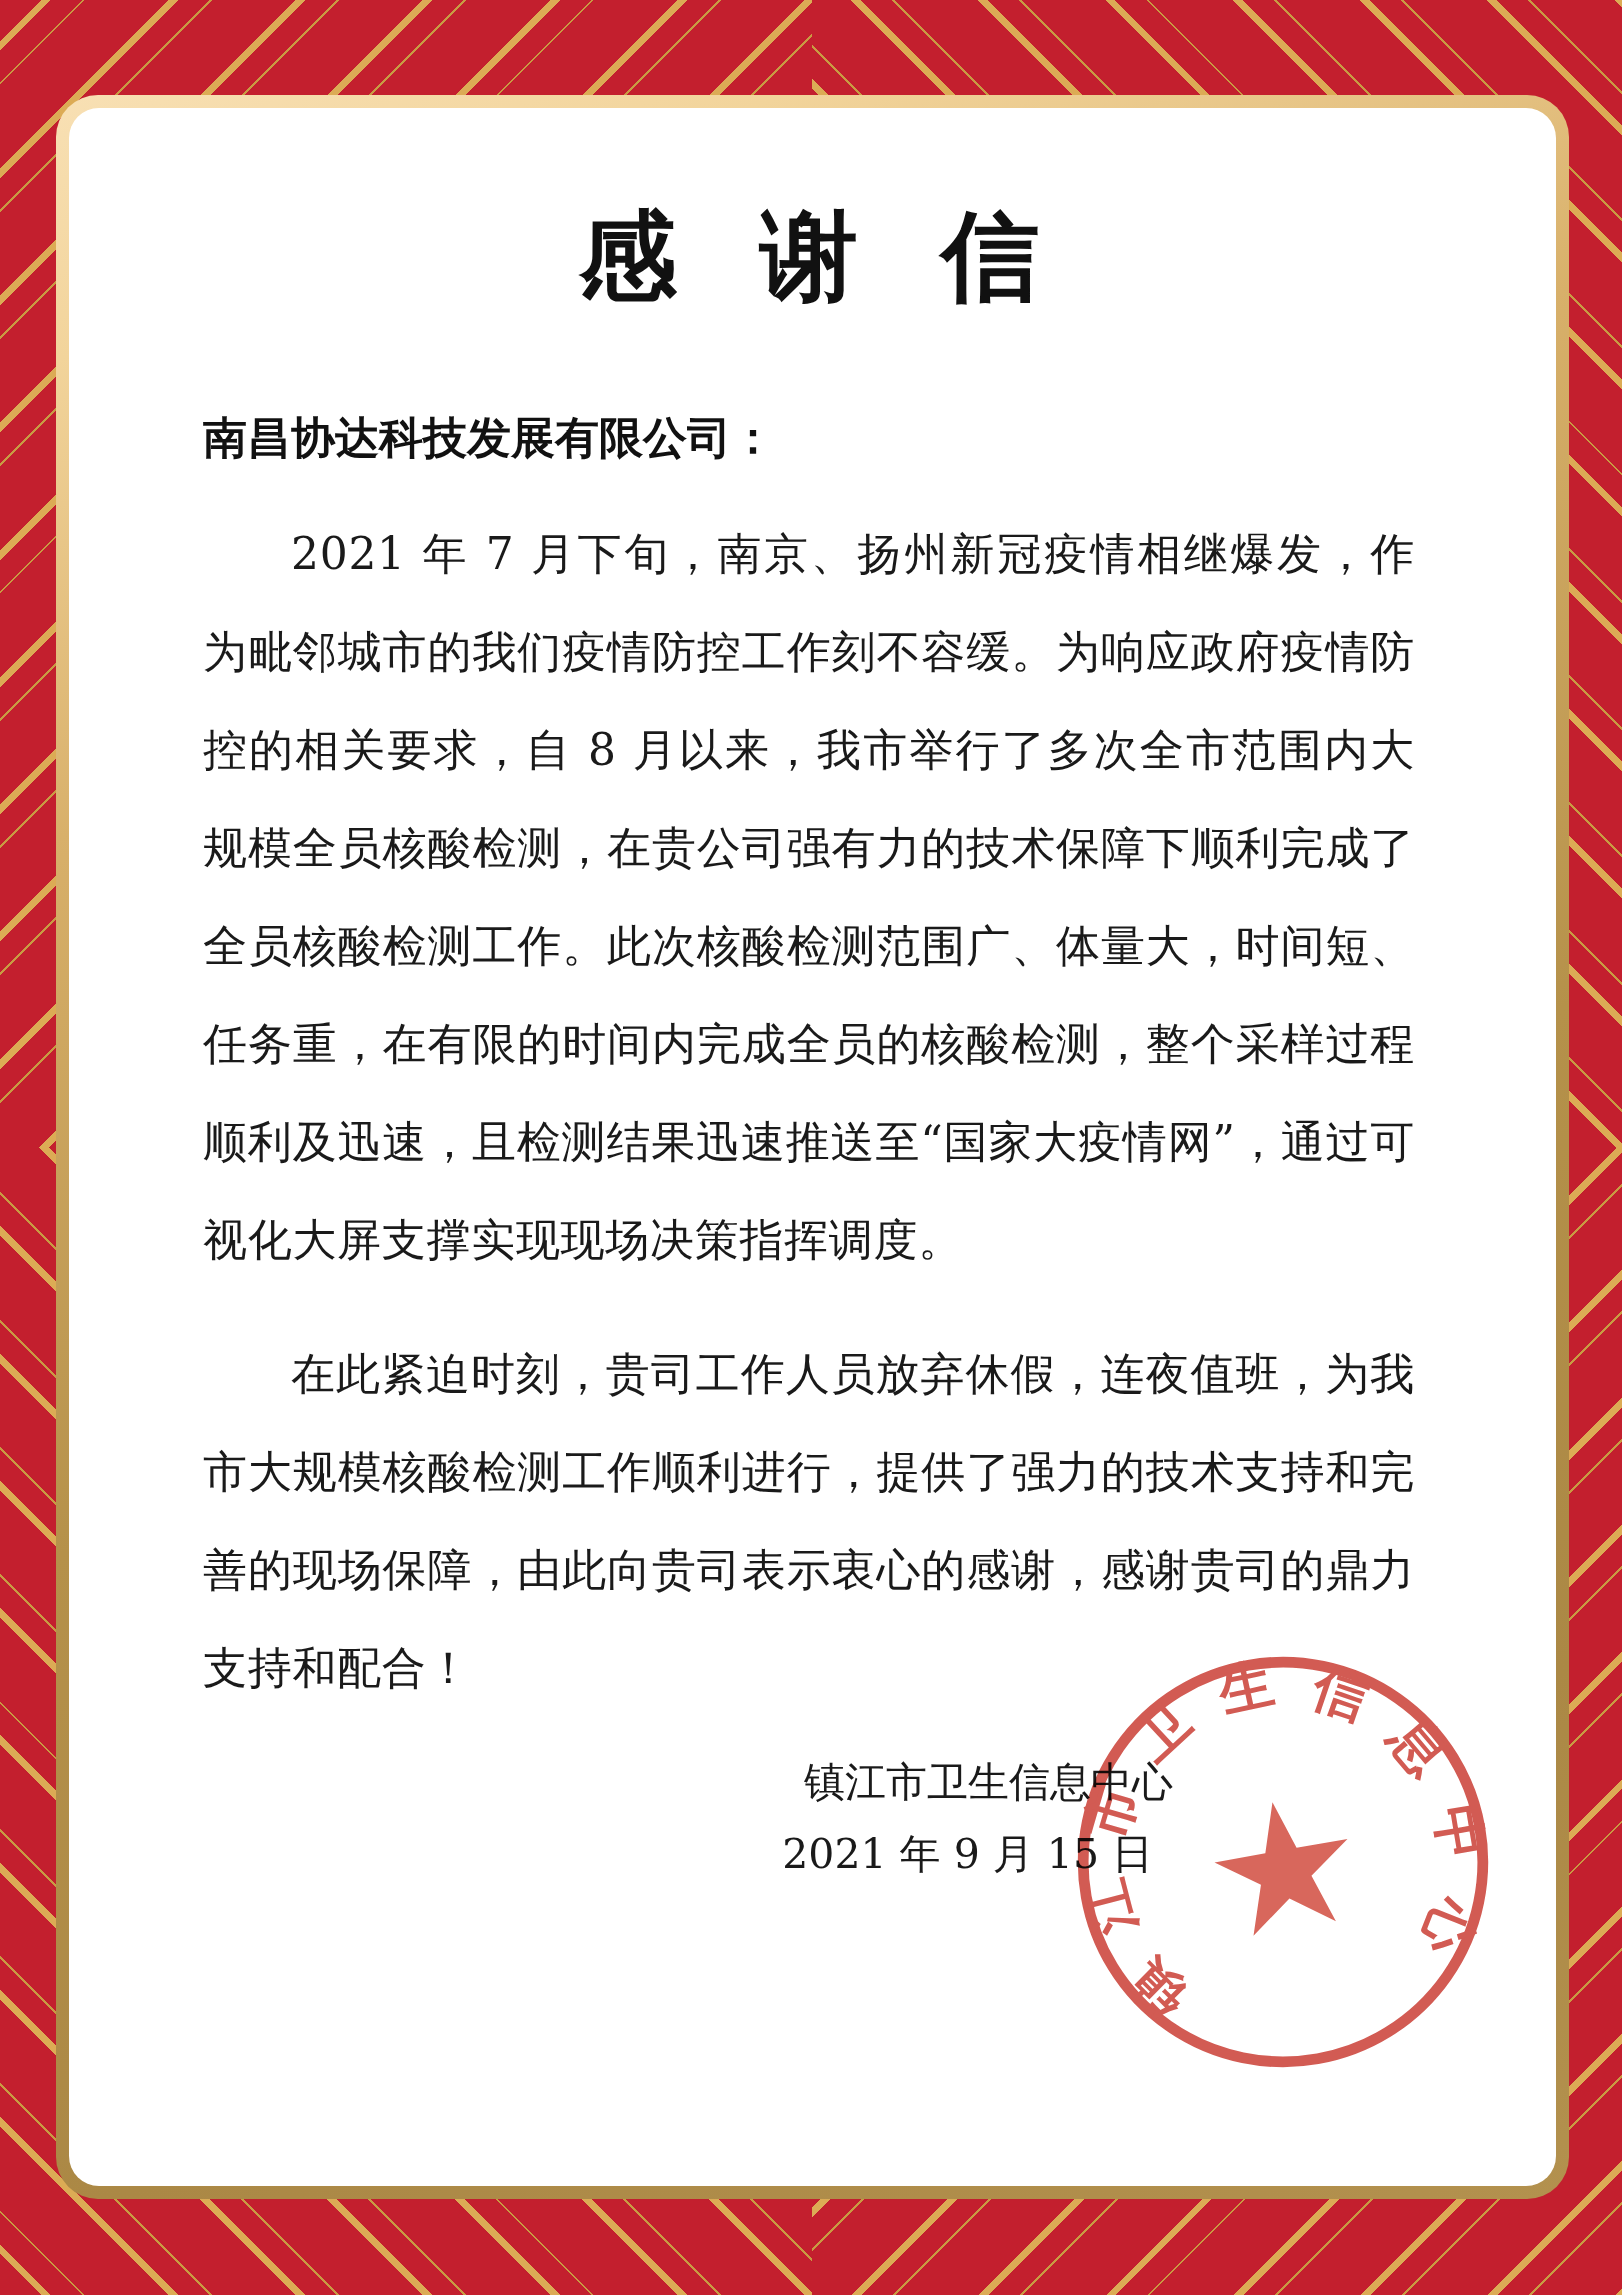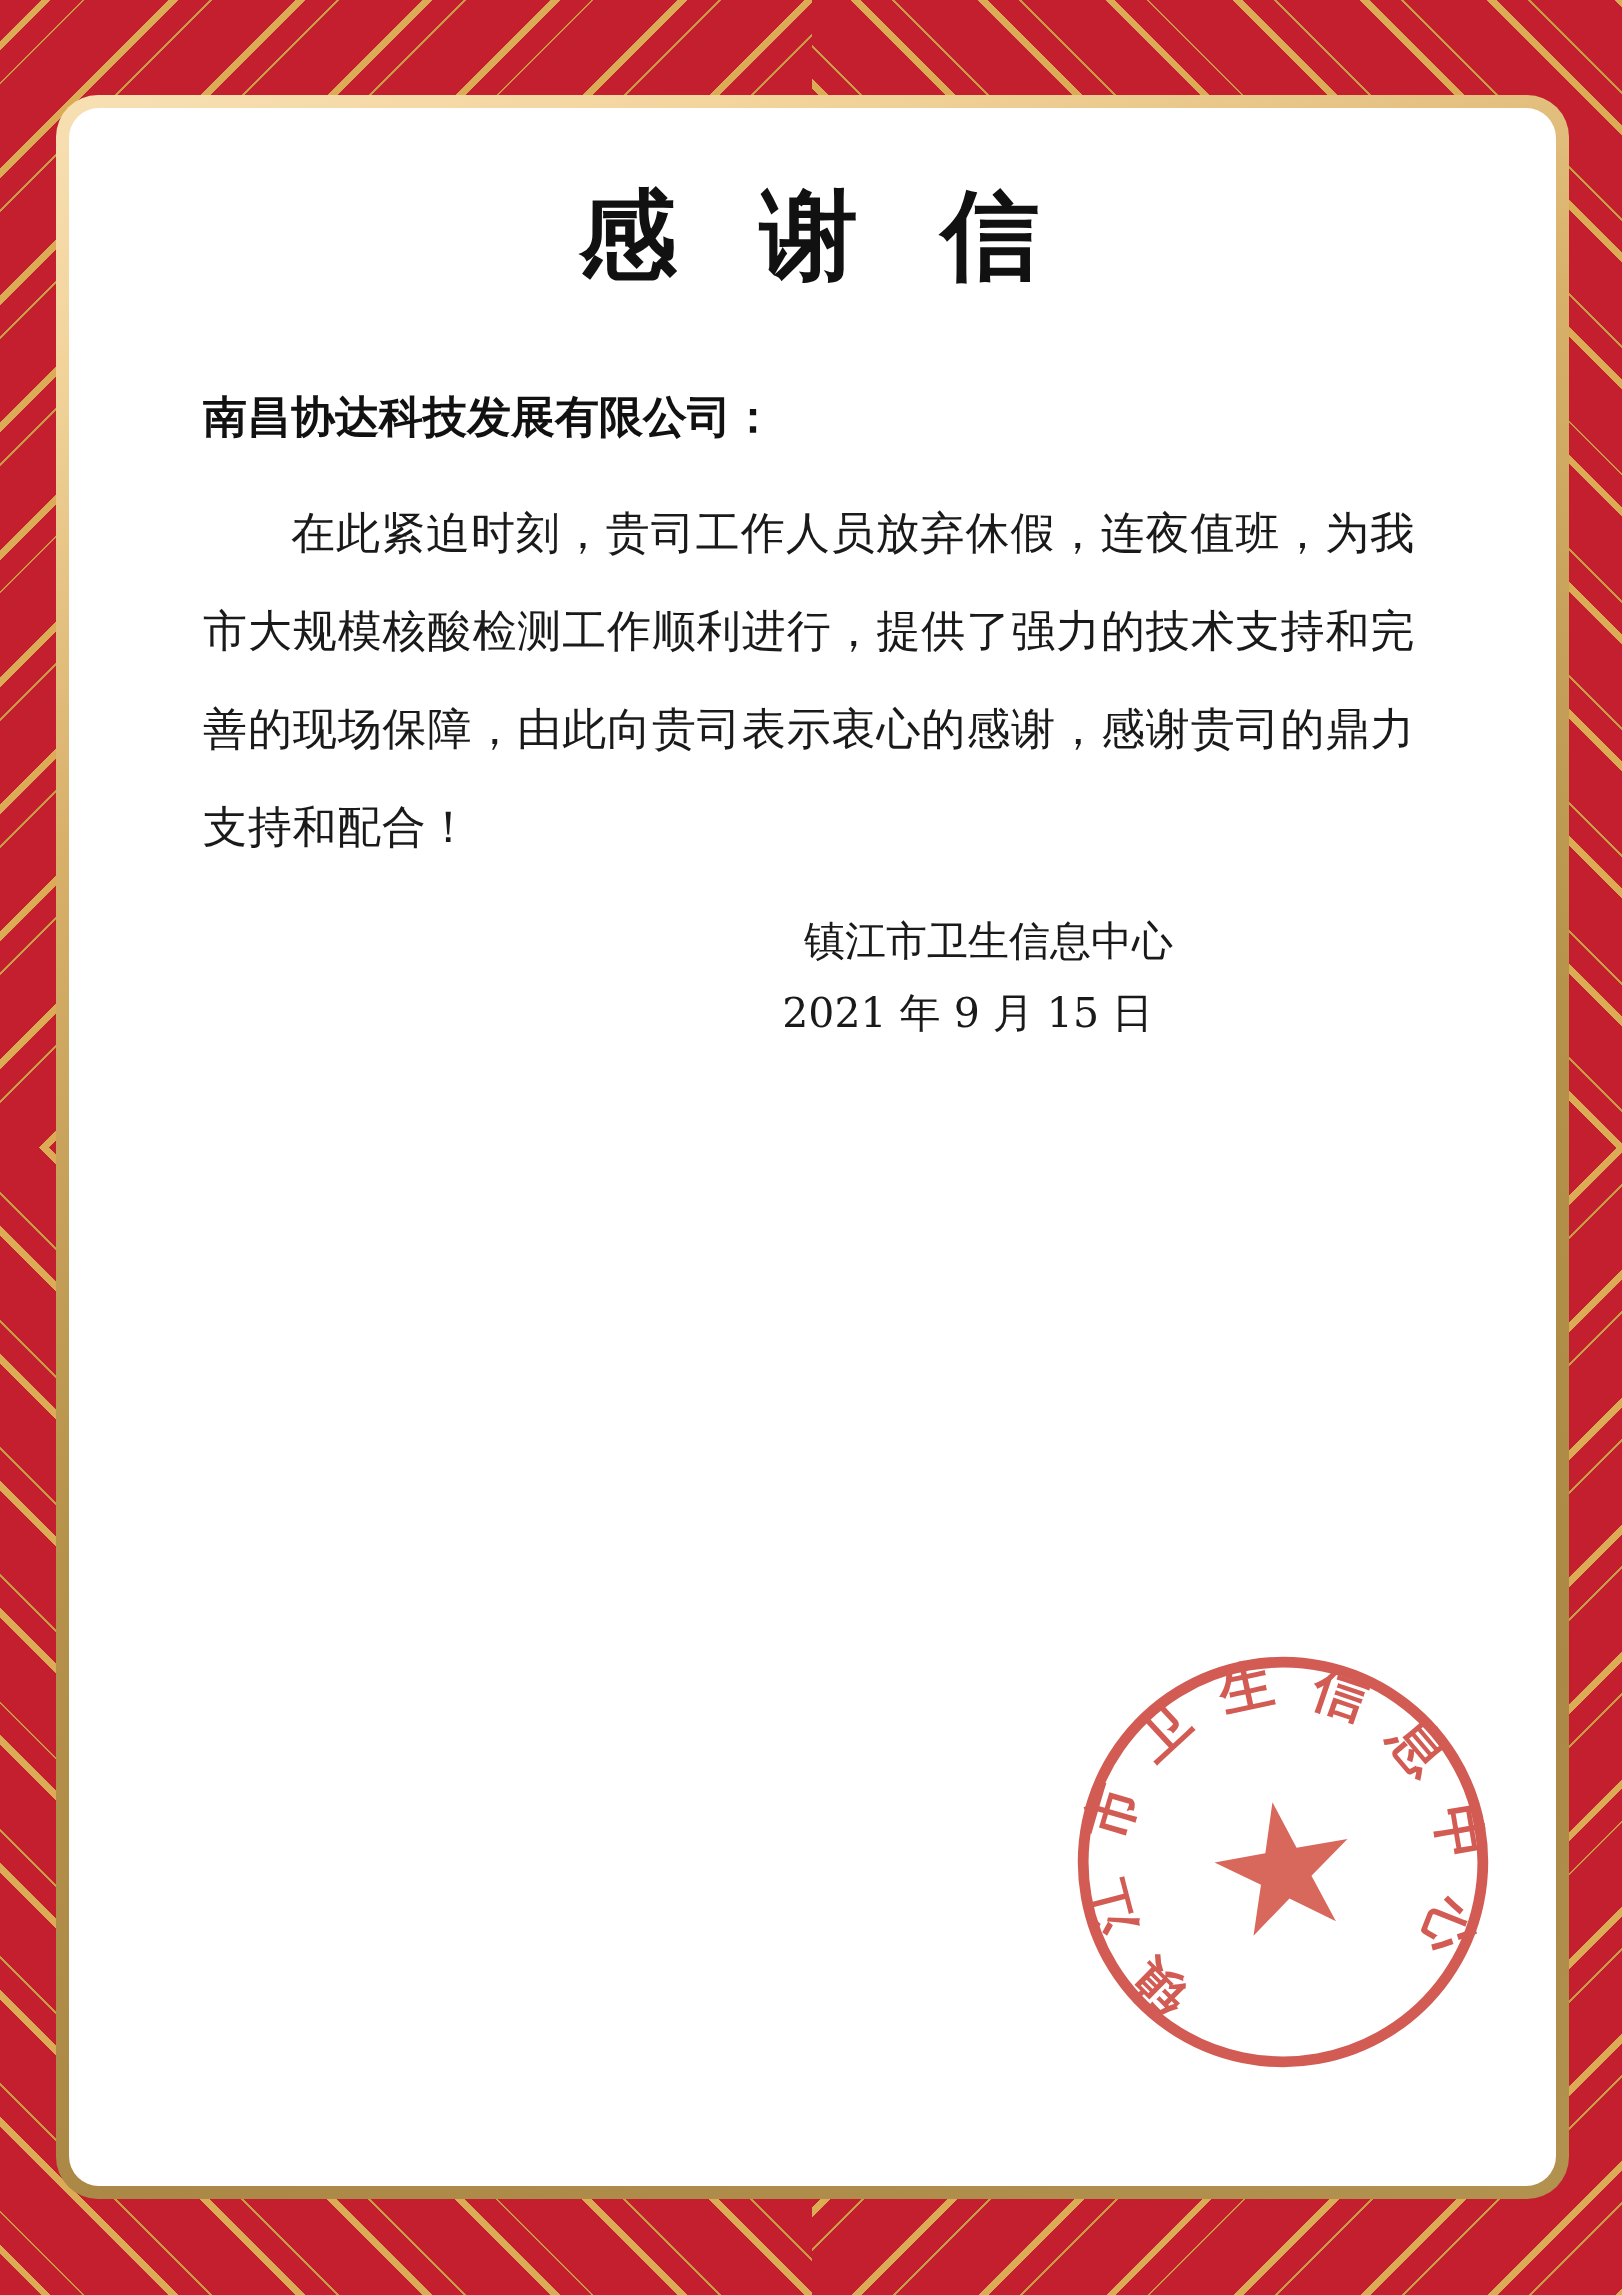--- a/index.html
+++ b/index.html
@@ -35,21 +35,21 @@
   .frame{
     position:absolute;left:56px;top:95px;right:54px;bottom:96px;
     background:linear-gradient(160deg,#f8e0b4 0%,#f2d49b 10%,#d8b06a 28%,#b5914a 55%,#ab8845 80%,#b3914e 100%);
     border-radius:42px;z-index:1;
   }
   .panel{
     position:absolute;inset:13px;background:#ffffff;border-radius:30px;
   }
   .content{
     position:absolute;left:69px;top:108px;right:67px;bottom:109px;
-    padding:75px 141px 0 134px;box-sizing:border-box;z-index:2;
+    padding:96px 141px 0 134px;box-sizing:border-box;z-index:2;
     color:#161616;
   }
   .title{
     text-align:center;font-family:"DejaVu Sans", sans-serif;
     font-size:98px;font-weight:700;line-height:105px;
     letter-spacing:0.85em;margin-left:0.85em;color:#111;
   }
   .recipient{
     margin-top:98px;font-family:"DejaVu Sans", sans-serif;
     font-size:44px;font-weight:700;line-height:62px;color:#111;
@@ -77,20 +77,21 @@
 <div class="quad q-bl"></div>
 <div class="quad q-br"></div>
 
 <div class="frame">
   <div class="panel"></div>
 </div>
 
 <div class="content">
   <div class="title">感谢信</div>
   <div class="recipient">南昌协达科技发展有限公司：</div>
+  <p class="para">2021 年 7 月下旬，南京、扬州新冠疫情相继爆发，作为毗邻城市的我们疫情防控工作刻不容缓。为响应政府疫情防控的相关要求，自 8 月以来，我市举行了多次全市范围内大规模全员核酸检测，在贵公司强有力的技术保障下顺利完成了全员核酸检测工作。此次核酸检测范围广、体量大，时间短、任务重，在有限的时间内完成全员的核酸检测，整个采样过程顺利及迅速，且检测结果迅速推送至“国家大疫情网”，通过可视化大屏支撑实现现场决策指挥调度。</p>
   <p class="para">在此紧迫时刻，贵司工作人员放弃休假，连夜值班，为我市大规模核酸检测工作顺利进行，提供了强力的技术支持和完善的现场保障，由此向贵司表示衷心的感谢，感谢贵司的鼎力支持和配合！</p>
   <div class="sig-block">
     <div class="signature">镇江市卫生信息中心</div>
     <div class="datetext">2021 年 9 月 15 日</div>
   </div>
 </div>
 
 <div class="seal">
   <svg width="432" height="432" viewBox="0 0 640 640">
     <defs>

